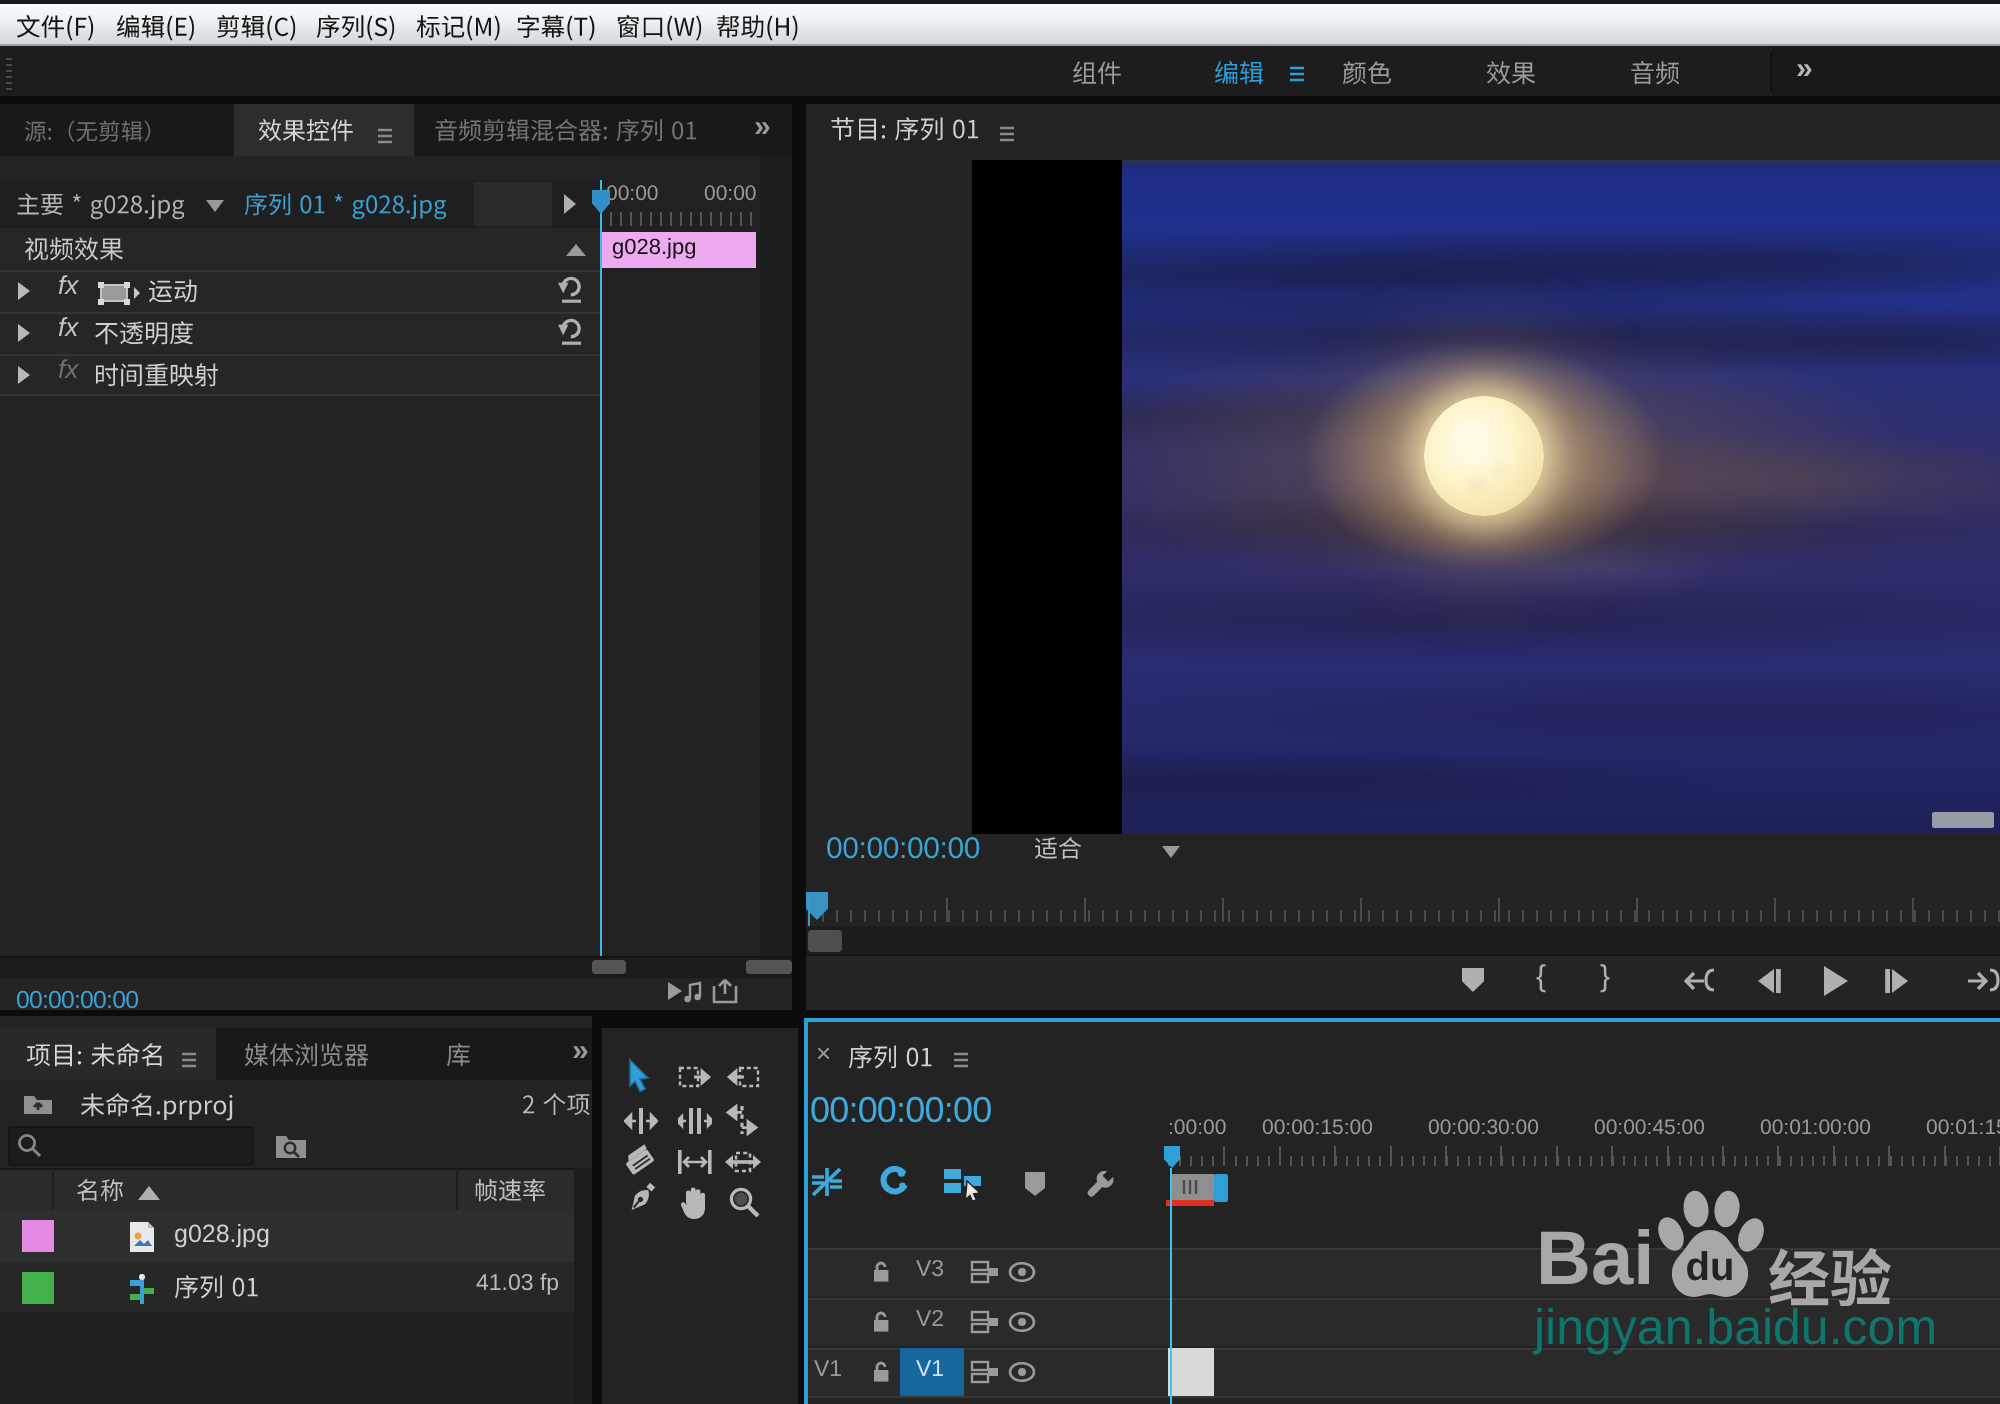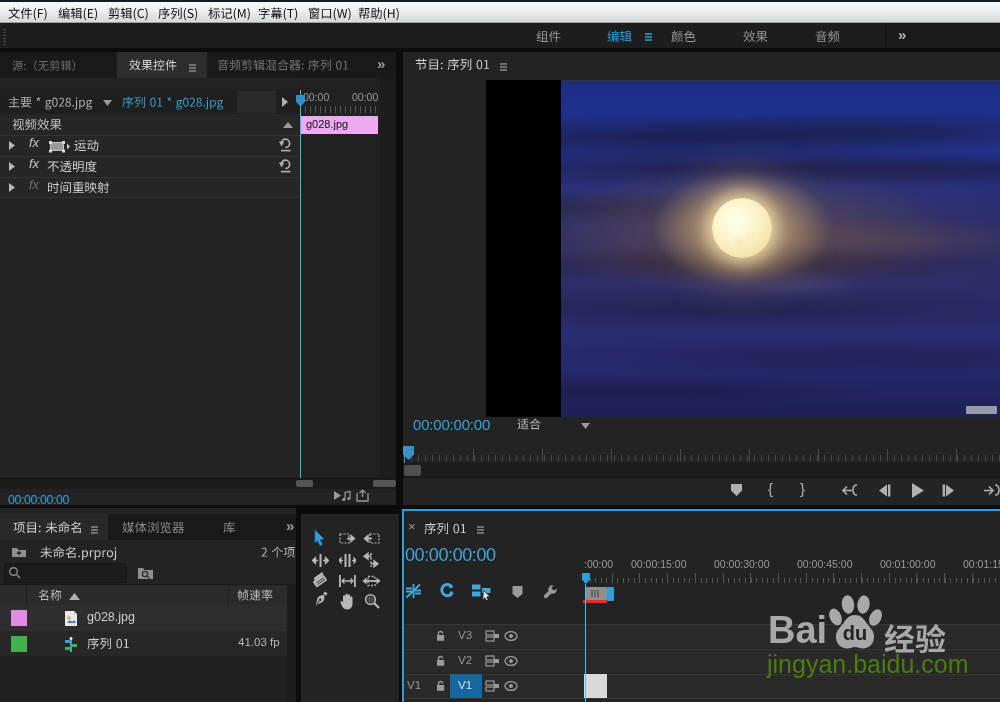--- a/index.html
+++ b/index.html
@@ -443,12 +443,12 @@
     <ellipse cx="9.5" cy="25" rx="5.8" ry="8.8" fill="#a8a8a8" transform="rotate(-24 9.5 25)"></ellipse>
 <ellipse cx="22" cy="12.5" rx="6.2" ry="9.2" fill="#a8a8a8" transform="rotate(-7 22 12.5)"></ellipse>
 <ellipse cx="37.5" cy="12.5" rx="6.2" ry="9.2" fill="#a8a8a8" transform="rotate(8 37.5 12.5)"></ellipse>
 <ellipse cx="49.5" cy="25.5" rx="5.8" ry="8.8" fill="#a8a8a8" transform="rotate(25 49.5 25.5)"></ellipse>
 <path d="M29 23 C23.5 23 20.5 26.5 17.5 31 C14.5 35.5 10.5 38 10 43.5 C9.4 51.5 15 56.5 21 56.5 C24 56.5 26.5 55 29 55 C31.5 55 34 56.5 37 56.5 C43 56.5 48.6 51.5 48 43.5 C47.5 38 43.5 35.5 40.5 31 C37.5 26.5 34.5 23 29 23 Z" fill="#a8a8a8"></path>
 <text x="29" y="48" font-family="Liberation Sans" font-size="20" font-weight="700" fill="#232323" text-anchor="middle">du</text>
   </svg>
 <div class="a" style="left:884px;top:617.5px;"><svg width="62.0" height="43.4" viewBox="0 0 62.0 43.4">
       <path d="M2 27.3Q1.9 26.9 1.7 26.3Q1.5 25.7 1.3 25Q1 24.3 0.8 23.8Q1.4 23.7 2 23.2Q2.6 22.7 3.4 21.9Q3.8 21.5 4.6 20.5Q5.4 19.6 6.3 18.3Q7.3 17 8.3 15.5Q9.3 14 10.1 12.5L13.3 14.6Q11.4 17.6 9.1 20.4Q6.8 23.3 4.4 25.4V25.5Q4.4 25.5 4.1 25.7Q3.7 25.9 3.2 26.2Q2.7 26.4 2.4 26.7Q2 27.1 2 27.3ZM2 27.3 1.7 24.3 3.4 23.1 12 21.7Q11.9 22.4 11.8 23.4Q11.8 24.4 11.8 25Q9 25.5 7.2 25.9Q5.4 26.3 4.4 26.5Q3.3 26.8 2.8 26.9Q2.3 27.1 2 27.3ZM1.8 19.7Q1.7 19.4 1.5 18.7Q1.3 18.1 1 17.4Q0.8 16.8 0.5 16.3Q1 16.2 1.5 15.7Q1.9 15.2 2.4 14.5Q2.7 14.1 3.2 13.3Q3.7 12.4 4.2 11.2Q4.8 10.1 5.4 8.7Q6 7.4 6.4 6.1L9.9 7.7Q9.1 9.5 8.1 11.3Q7.1 13.2 6 14.8Q4.9 16.5 3.7 17.8V18Q3.7 18 3.4 18.1Q3.2 18.3 2.7 18.6Q2.3 18.9 2 19.2Q1.8 19.5 1.8 19.7ZM1.8 19.7 1.7 17.1 3.3 16 9.1 15.6Q8.9 16.3 8.8 17.2Q8.7 18 8.7 18.6Q6.7 18.8 5.5 19Q4.3 19.1 3.5 19.3Q2.8 19.4 2.4 19.5Q2 19.6 1.8 19.7ZM0.9 30.2Q2.3 29.9 4 29.5Q5.7 29.2 7.7 28.7Q9.6 28.2 11.5 27.8L12 31Q9.3 31.8 6.6 32.5Q3.9 33.3 1.6 33.9ZM13.1 7.7H25.5V11.1H13.1ZM24.6 7.7H25.3L26 7.6L28.6 8.9Q27.6 11.3 26 13.3Q24.3 15.2 22.3 16.8Q20.3 18.4 18 19.6Q15.7 20.8 13.3 21.7Q13 21.2 12.7 20.6Q12.3 20 11.9 19.5Q11.4 18.9 11.1 18.5Q13.3 17.9 15.3 16.9Q17.4 15.8 19.2 14.5Q21 13.2 22.4 11.6Q23.8 10.1 24.6 8.3ZM11.5 31.2H30.1V34.6H11.5ZM19 24.3H22.7V32.3H19ZM13.4 22.1H28.5V25.5H13.4ZM19.3 17.1 21.3 14.5Q22.8 15 24.5 15.8Q26.2 16.6 27.8 17.4Q29.4 18.1 30.4 18.8L28.2 21.8Q27.3 21.1 25.7 20.3Q24.2 19.4 22.5 18.6Q20.8 17.7 19.3 17.1Z M41 20.6H44.1Q44.1 20.6 44.1 21.1Q44.1 21.6 44.1 21.9Q43.9 25.8 43.7 28.2Q43.5 30.6 43.1 31.9Q42.8 33.2 42.4 33.8Q41.9 34.4 41.3 34.6Q40.8 34.9 40 35Q39.4 35 38.4 35Q37.3 35 36.2 35Q36.2 34.3 35.9 33.5Q35.7 32.6 35.3 32Q36.3 32.1 37.2 32.2Q38.1 32.2 38.6 32.2Q38.9 32.2 39.2 32.1Q39.4 32 39.6 31.8Q39.9 31.4 40.2 30.3Q40.4 29.2 40.6 26.9Q40.8 24.7 41 21.1ZM31.6 27.3Q33.2 27.1 35.3 26.6Q37.4 26.2 39.6 25.7L39.9 28.4Q37.9 28.9 36 29.4Q34 29.9 32.2 30.3ZM32.4 7.4H40.6V10.5H32.4ZM39.6 7.4H42.7Q42.6 9.1 42.5 11Q42.4 12.8 42.2 14.7Q42.1 16.6 42 18.3Q41.8 20 41.7 21.3L38.6 21.3Q38.7 19.9 38.9 18.2Q39.1 16.5 39.2 14.6Q39.4 12.7 39.5 10.9Q39.6 9 39.6 7.4ZM33.6 12.5 36.8 12.7Q36.7 14.5 36.6 16.4Q36.4 18.4 36.3 20.3Q36.1 22.1 35.9 23.5H32.8Q33 22.1 33.2 20.2Q33.3 18.3 33.5 16.3Q33.6 14.3 33.6 12.5ZM33.9 20.6H41.3V23.5H33.9ZM52.5 7.1Q53.5 8.4 55 9.9Q56.5 11.4 58.2 12.7Q59.9 14 61.5 14.9Q61.2 15.3 60.9 16Q60.5 16.7 60.3 17.3Q60 18 59.8 18.6Q58 17.3 56.2 15.7Q54.3 14.1 52.7 12.3Q51 10.5 49.8 8.9ZM51.2 5.9 54.4 7Q53.3 9.3 51.7 11.5Q50 13.6 48.1 15.4Q46.3 17.3 44.3 18.6Q44.1 18.2 43.7 17.7Q43.3 17.1 42.9 16.5Q42.5 16 42.2 15.6Q44 14.5 45.7 13Q47.4 11.5 48.8 9.6Q50.3 7.8 51.2 5.9ZM47.4 15.7H57V18.8H47.4ZM45.3 21.7 48.1 21Q48.5 22.1 48.9 23.5Q49.2 24.8 49.5 26Q49.8 27.3 49.9 28.3L46.9 29.1Q46.8 28.1 46.6 26.8Q46.3 25.5 46 24.2Q45.6 22.9 45.3 21.7ZM50.7 20.9 53.5 20.5Q53.8 21.6 54.1 22.9Q54.3 24.3 54.5 25.5Q54.7 26.8 54.8 27.8L51.8 28.2Q51.8 27.2 51.6 26Q51.4 24.7 51.2 23.3Q50.9 22 50.7 20.9ZM57.4 20.6 60.7 21.4Q60.1 23.2 59.3 25.2Q58.6 27.1 57.8 28.9Q57 30.7 56.3 32.1L53.6 31.4Q54.1 30.3 54.7 29Q55.2 27.6 55.7 26.2Q56.2 24.7 56.7 23.3Q57.1 21.9 57.4 20.6ZM44.5 30.8H60.7V34H44.5Z" fill="#a8a8a8"></path>
     </svg></div>
-<div class="a" style="left:767px;top:648.0px;font:400 25px 'Liberation Sans',sans-serif;color:#4d7c0f;letter-spacing:0;line-height:32.5px;white-space:pre;">jingyan.baidu.com</div>
+<div class="a" style="left:767px;top:648.0px;font:400 25px 'Liberation Sans',sans-serif;color:#0f766e;letter-spacing:0;line-height:32.5px;white-space:pre;">jingyan.baidu.com</div>
 </body></html>

